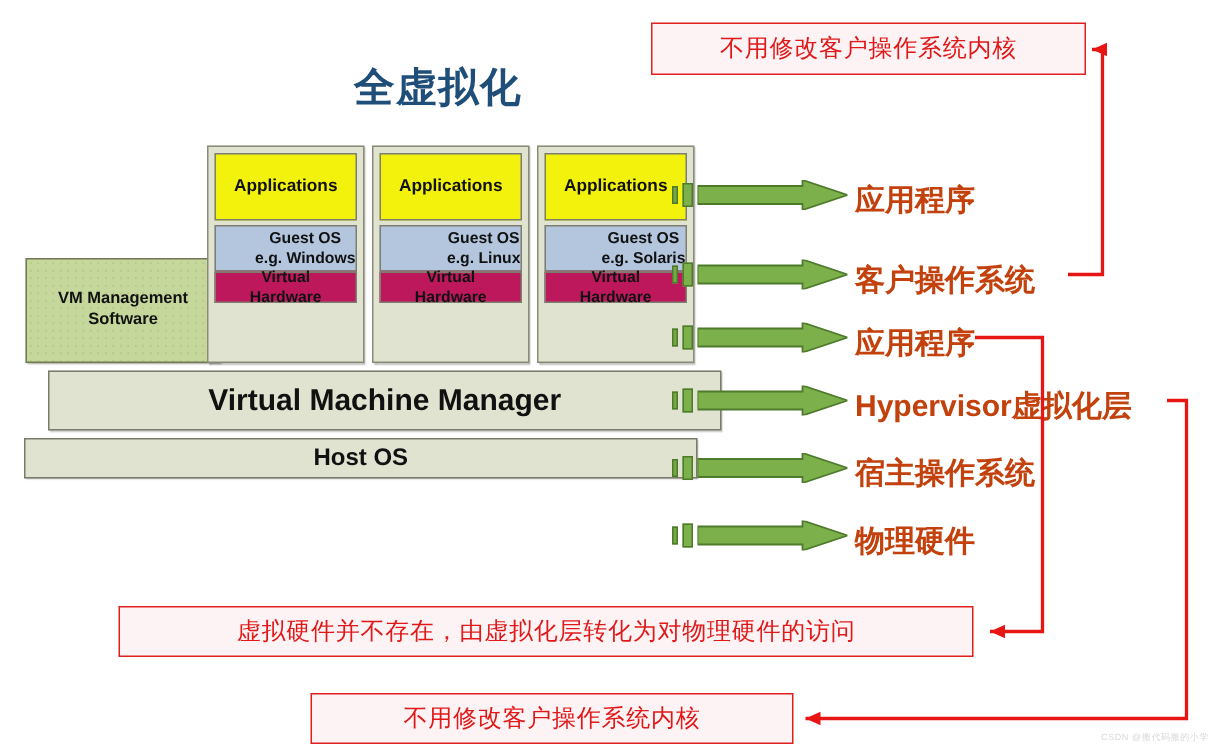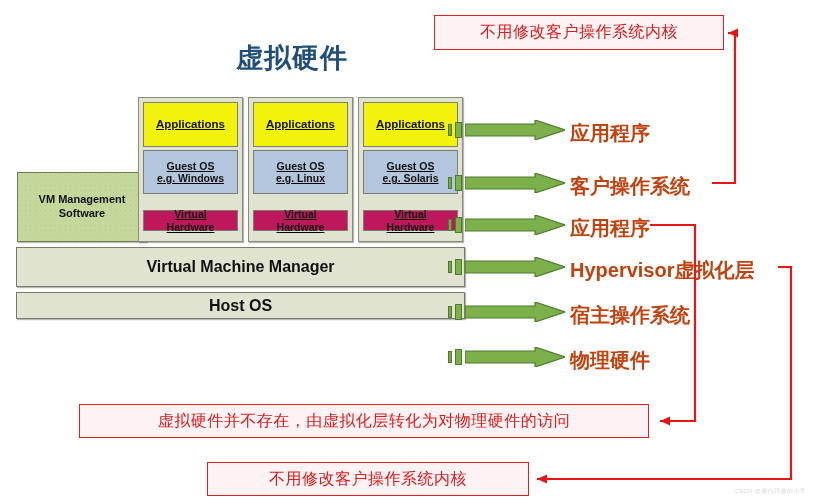--- a/index.html
+++ b/index.html
@@ -21,34 +21,33 @@
   }
 
   
   .vm-col{
     position:absolute;
     box-sizing:border-box;
     background:#e0e3d0;
     border:1px solid #8a8a78;
     box-shadow:1px 1px 1px rgba(0,0,0,.28);
     padding:4px;
-    text-decoration:underline;
   }
   .vm-cell{
     box-sizing:border-box;
     width:100%;
     display:flex;align-items:center;justify-content:center;
     text-align:center;
     font-weight:bold;
     color:#111;
     border:1px solid #7d7d70;
     line-height:1.15;
   }
   .cell-app{background:#f2f20d;height:45px;font-size:11.5px;margin-bottom:3px;}
-  .cell-gos{background:#b3c6de;height:44px;font-size:10.5px;margin-bottom:16px;}
+  .cell-gos{background:#b3c6de;height:31px;font-size:10.5px;margin-bottom:0;justify-content:flex-end;}
   .cell-vhw{background:#be185d;height:21px;font-size:10.5px;}
 
   
   .vm-mgmt{
     position:absolute;
     box-sizing:border-box;
     border:1px solid #6f7a52;
     background-color:#c6d79c;
     background-image:radial-gradient(#b4c98a 0.8px, transparent 0.9px);
     background-size:5px 5px;
@@ -106,21 +105,21 @@
     font-size:6px;color:#d8d8d8;
     white-space:nowrap;
     letter-spacing:.4px;
   }
 </style>
 </head>
 <body>
 
 <div id="stage">
 
-  <div class="title">虚拟硬件</div>
+  <div class="title">全虚拟化</div>
 
   <div class="vm-mgmt" style="left:17px;top:172px;width:130px;height:70px;">
     <div>
       <div>VM Management</div>
       <div>Software</div>
     </div>
   </div>
 
   <div class="vm-col" style="left:138px;top:97px;width:105px;height:145px;">
     <div class="vm-cell cell-app">
@@ -169,21 +168,21 @@
       </span>
     </div>
     <div class="vm-cell cell-vhw">
       <span>
         <span>Virtual</span><br>
         <span>Hardware</span>
       </span>
     </div>
   </div>
 
-  <div class="layer" style="left:16px;top:247px;width:449px;height:40px;font-size:16px;align-items:center;">
+  <div class="layer" style="left:32px;top:247px;width:449px;height:40px;font-size:20px;align-items:center;">
     <span>Virtual Machine Manager</span>
   </div>
   <div class="layer" style="left:16px;top:292px;width:449px;height:27px;font-size:16px;">
     <span>Host OS</span>
   </div>
 
   <div class="arrow-grp" style="left:448px;top:120px;">
     <div class="nub-a"></div>
     <div class="nub-b"></div>
     <svg class="arrow-svg" width="100" height="20" viewBox="0 0 100 20">

